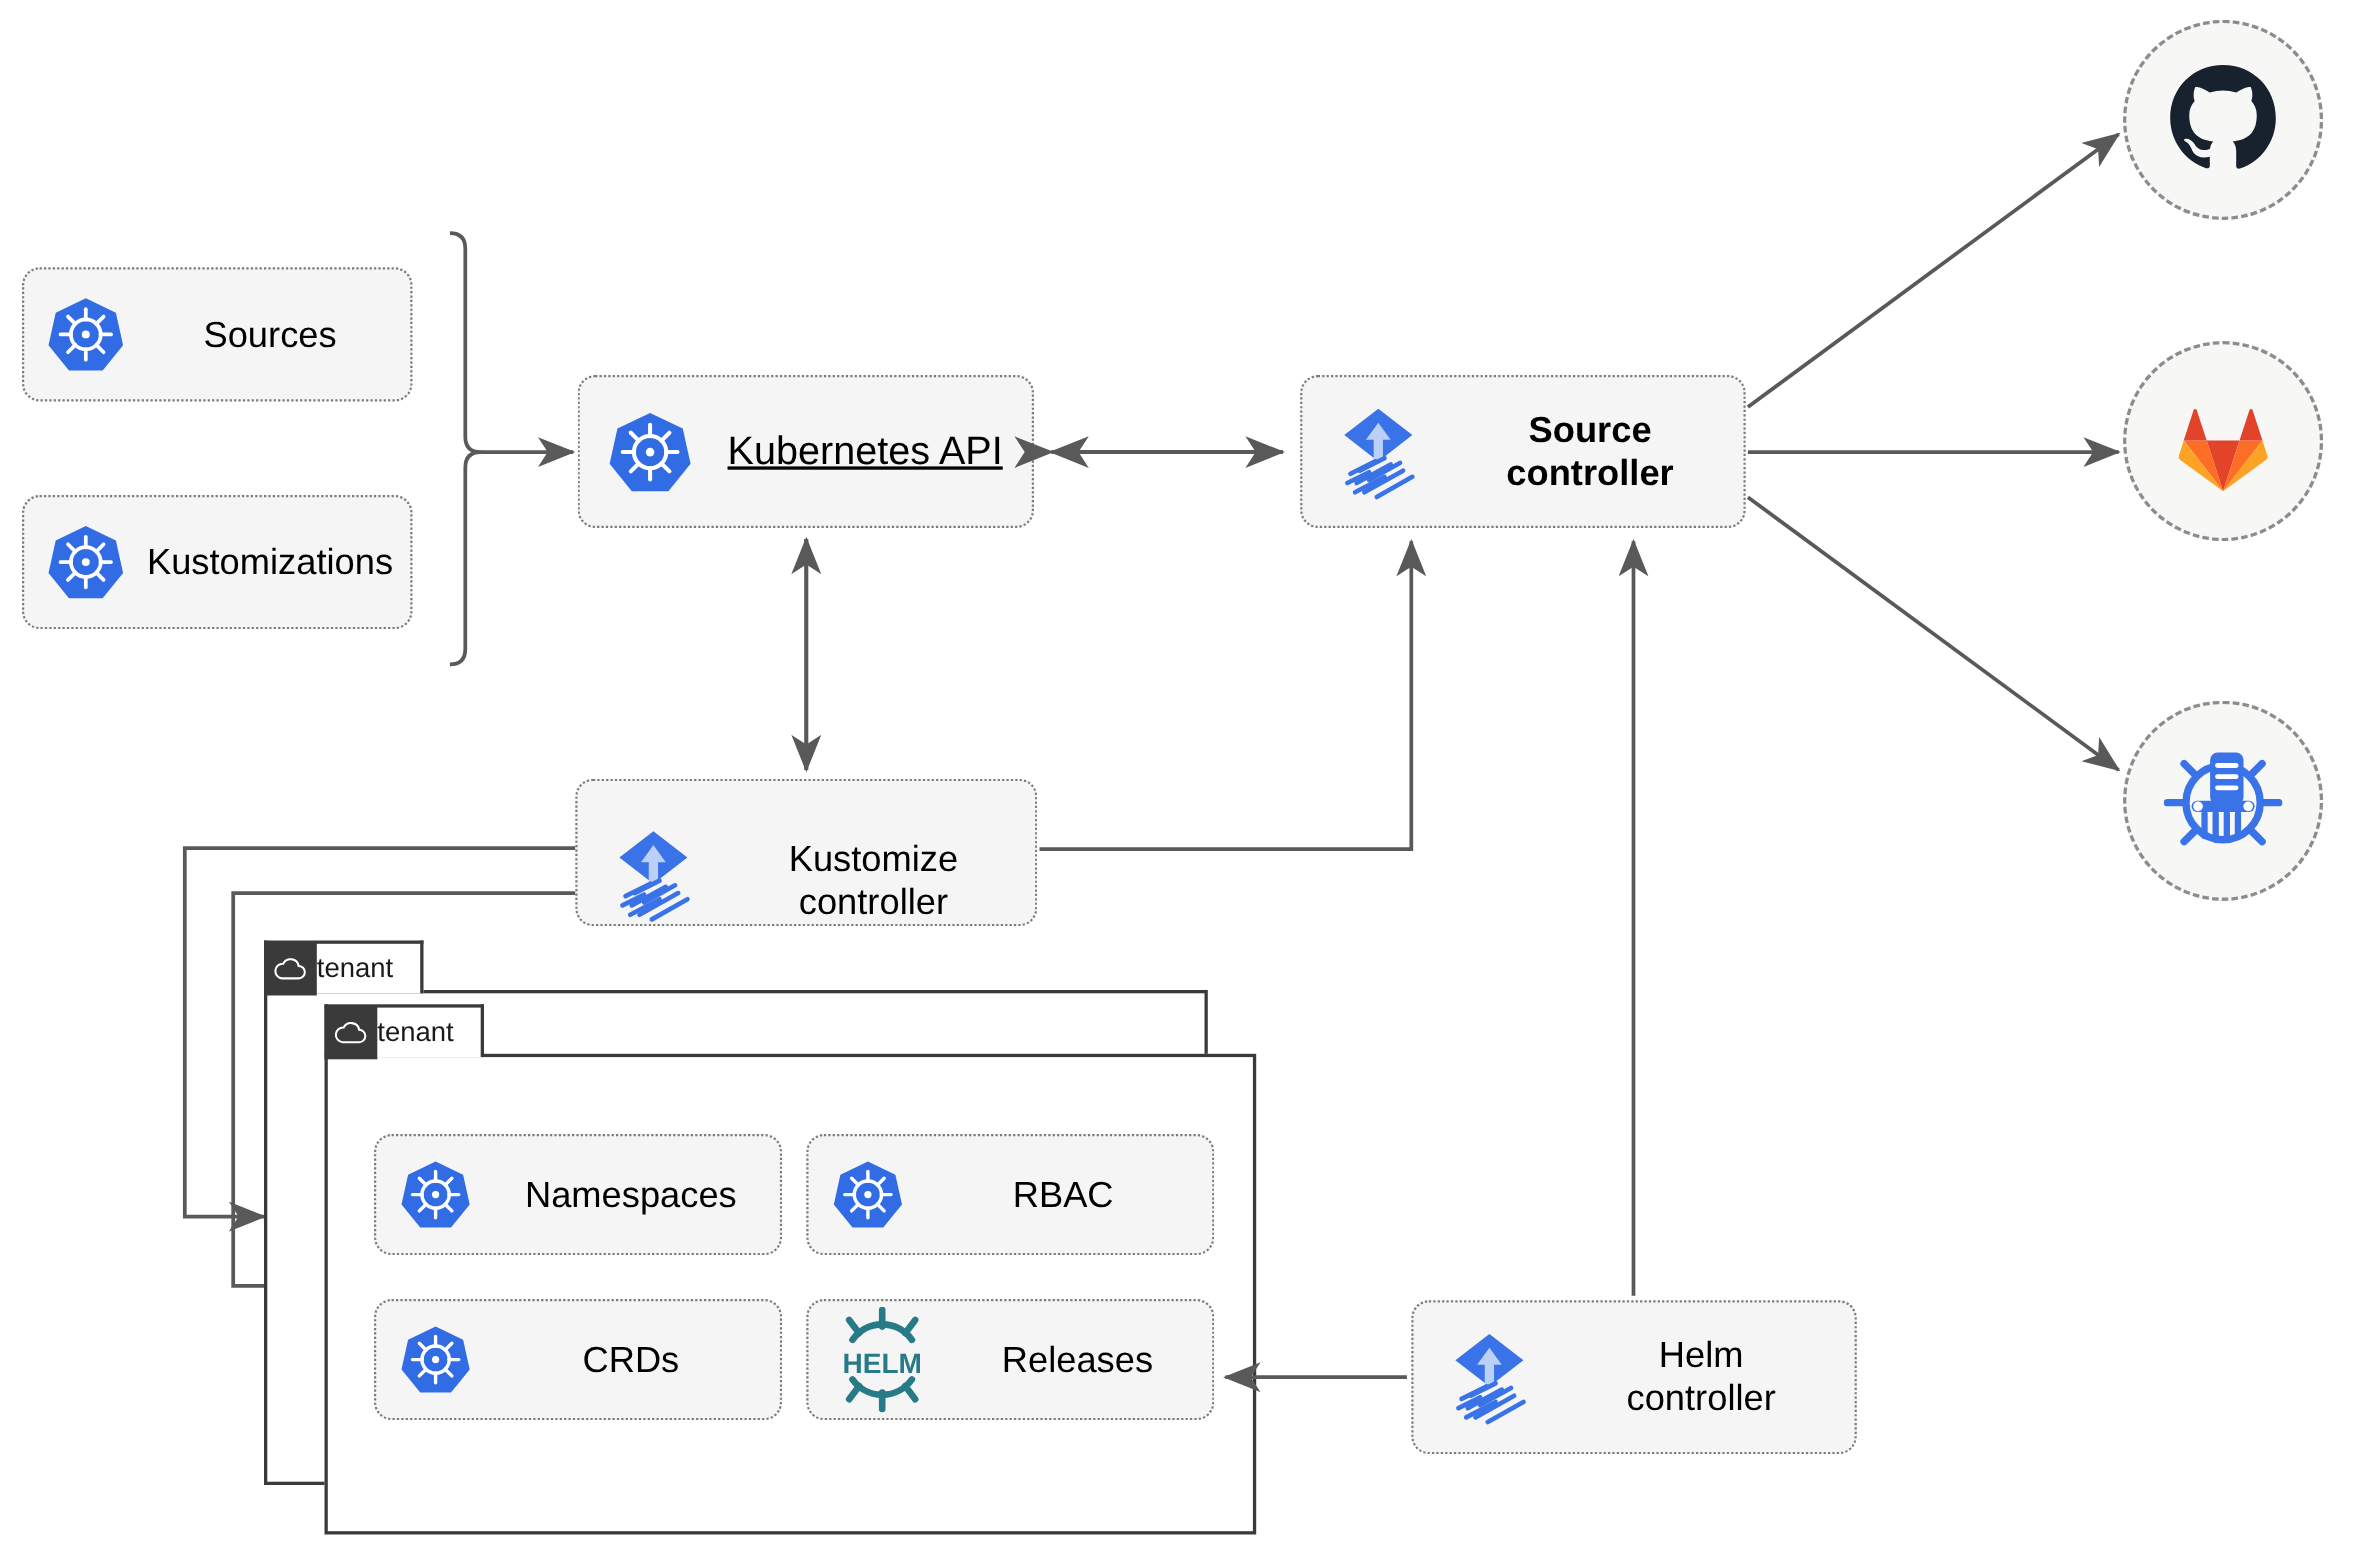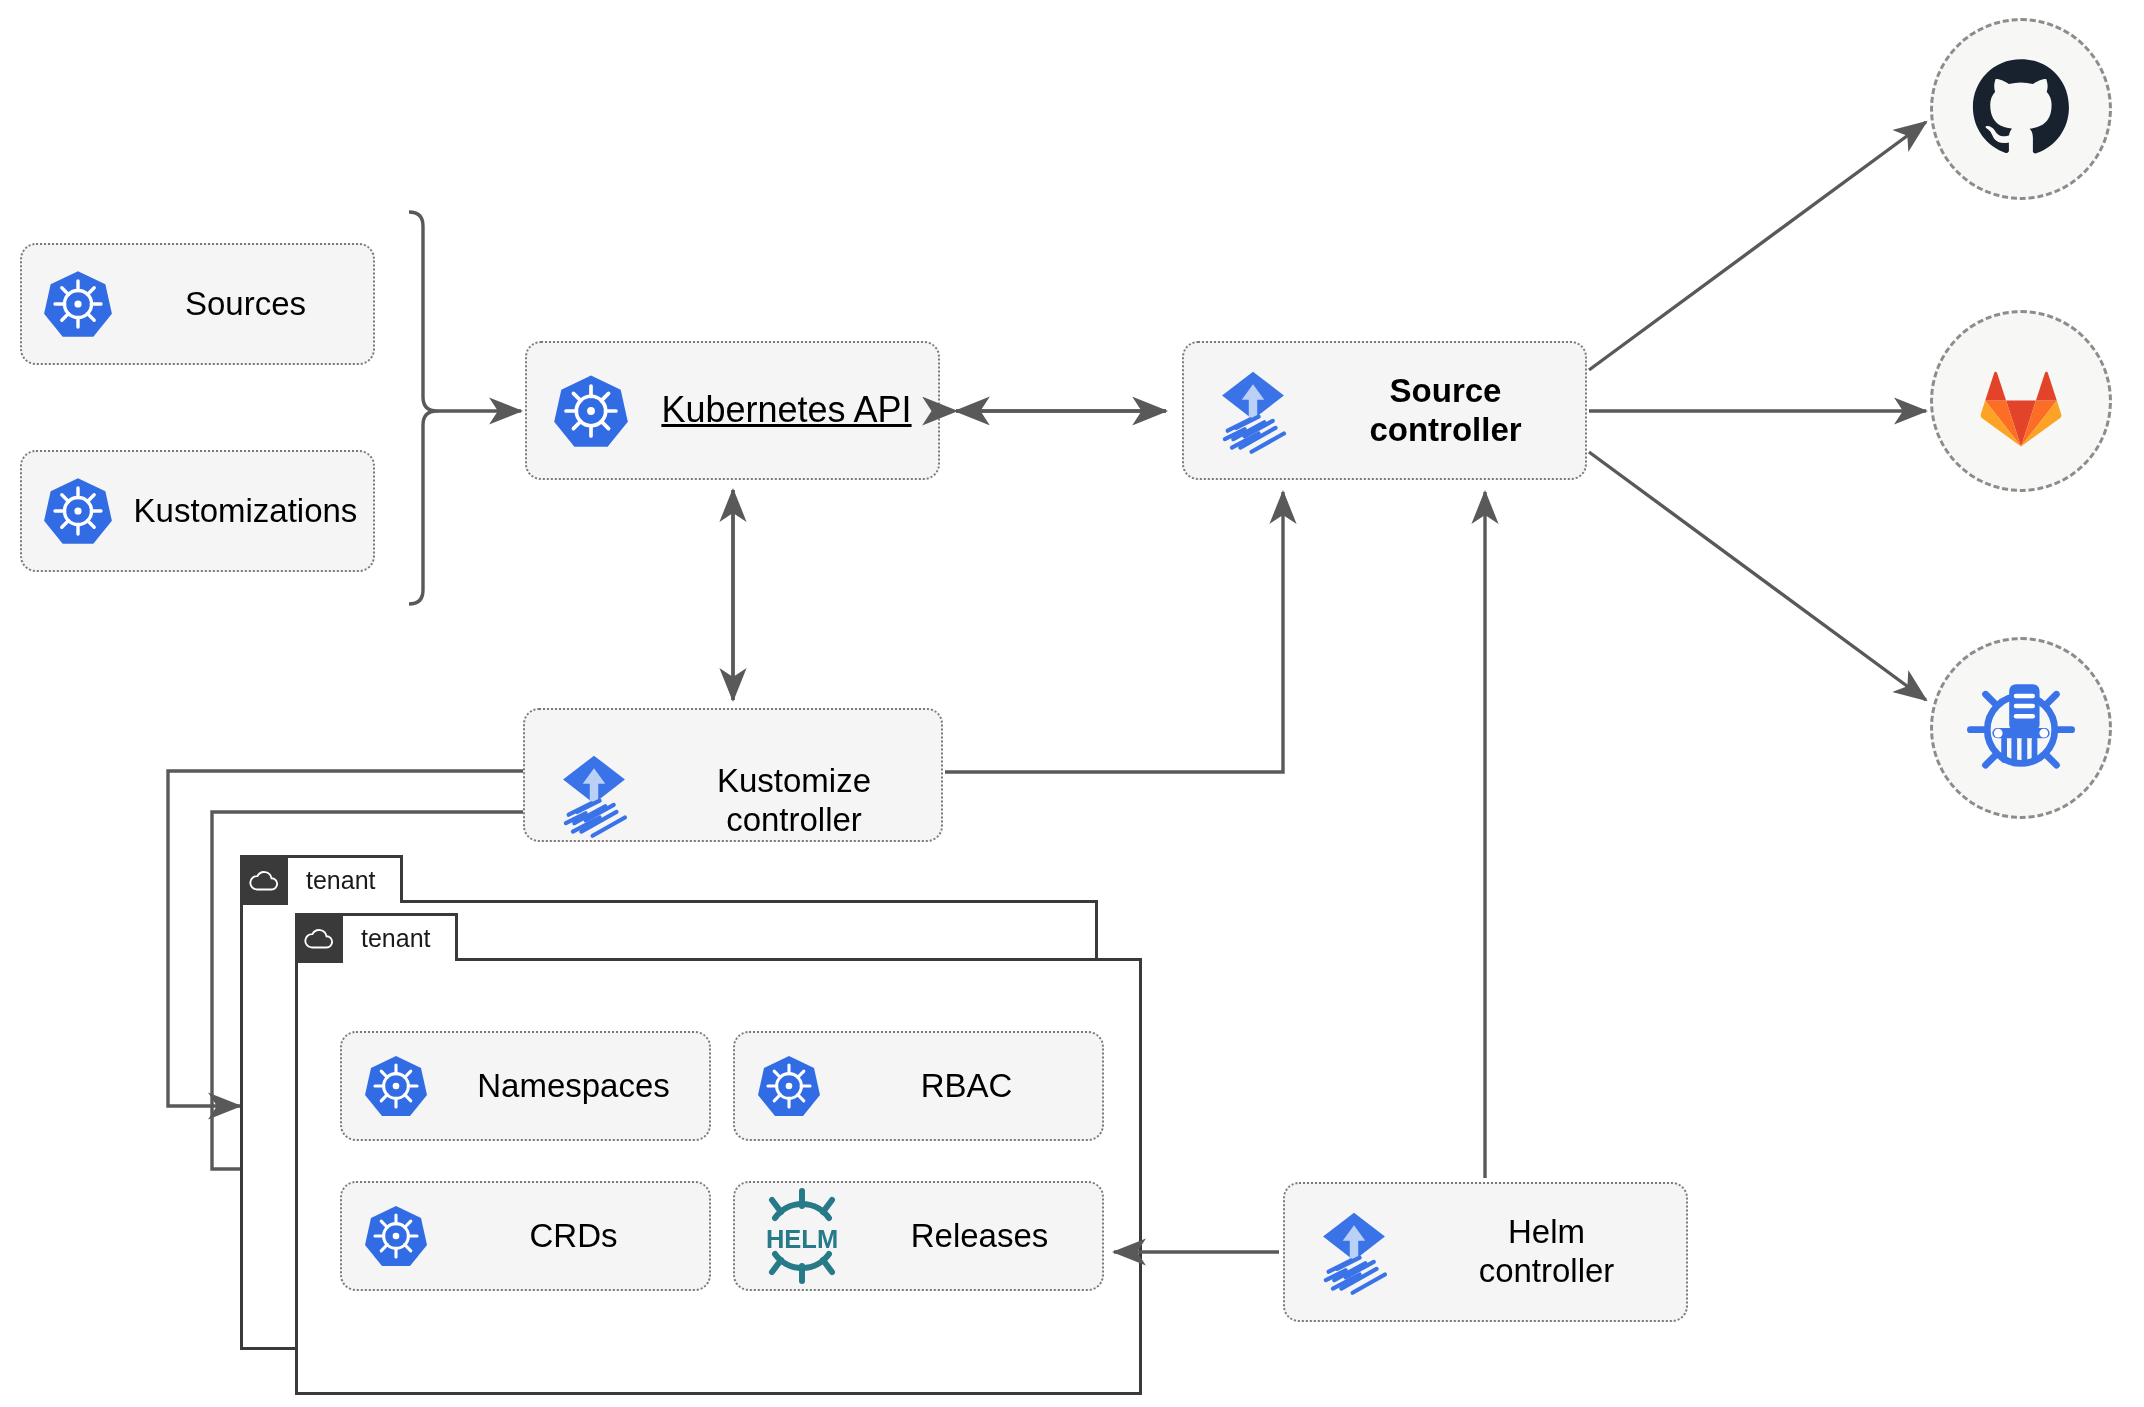--- a/index.html
+++ b/index.html
@@ -65,21 +65,20 @@
   .tenant-tab .cloudbox {
     width: 48px; height: 48px;
     background: #3a3a3a;
     display:flex; align-items:center; justify-content:center;
     margin: -3px 0 -3px -3px;
     flex: 0 0 auto;
   }
   .tenant-tab .tname {
     font-size: 25px;
     color: #1a1a1a;
-    padding-left: 18px;
     white-space: nowrap;
   }
 
   
   #edges { position: absolute; inset: 0; width: 2144px; height: 1407px; z-index: 8; pointer-events:none; }
   #edges-under { position: absolute; inset: 0; width: 2144px; height: 1407px; z-index: 1; pointer-events:none; }
 </style>
 </head>
 <body>
 

